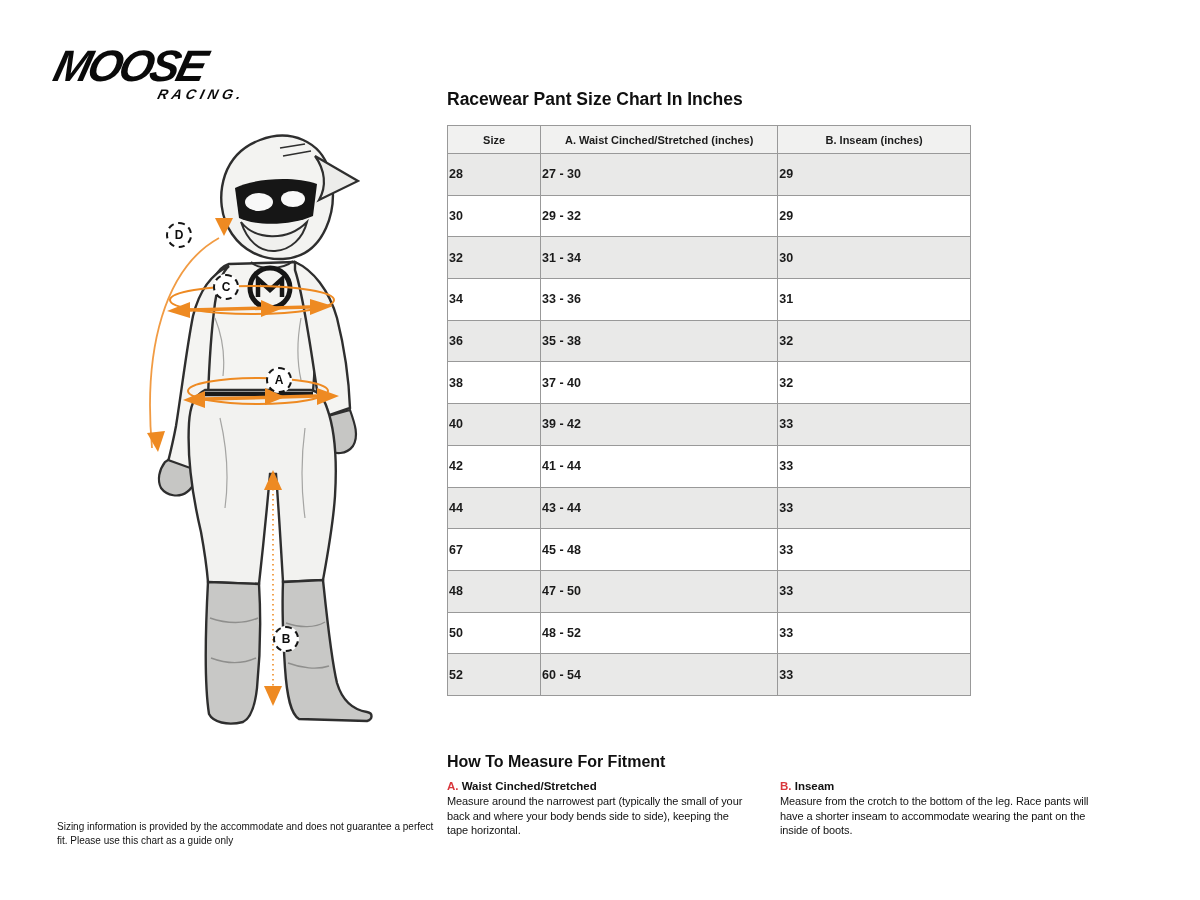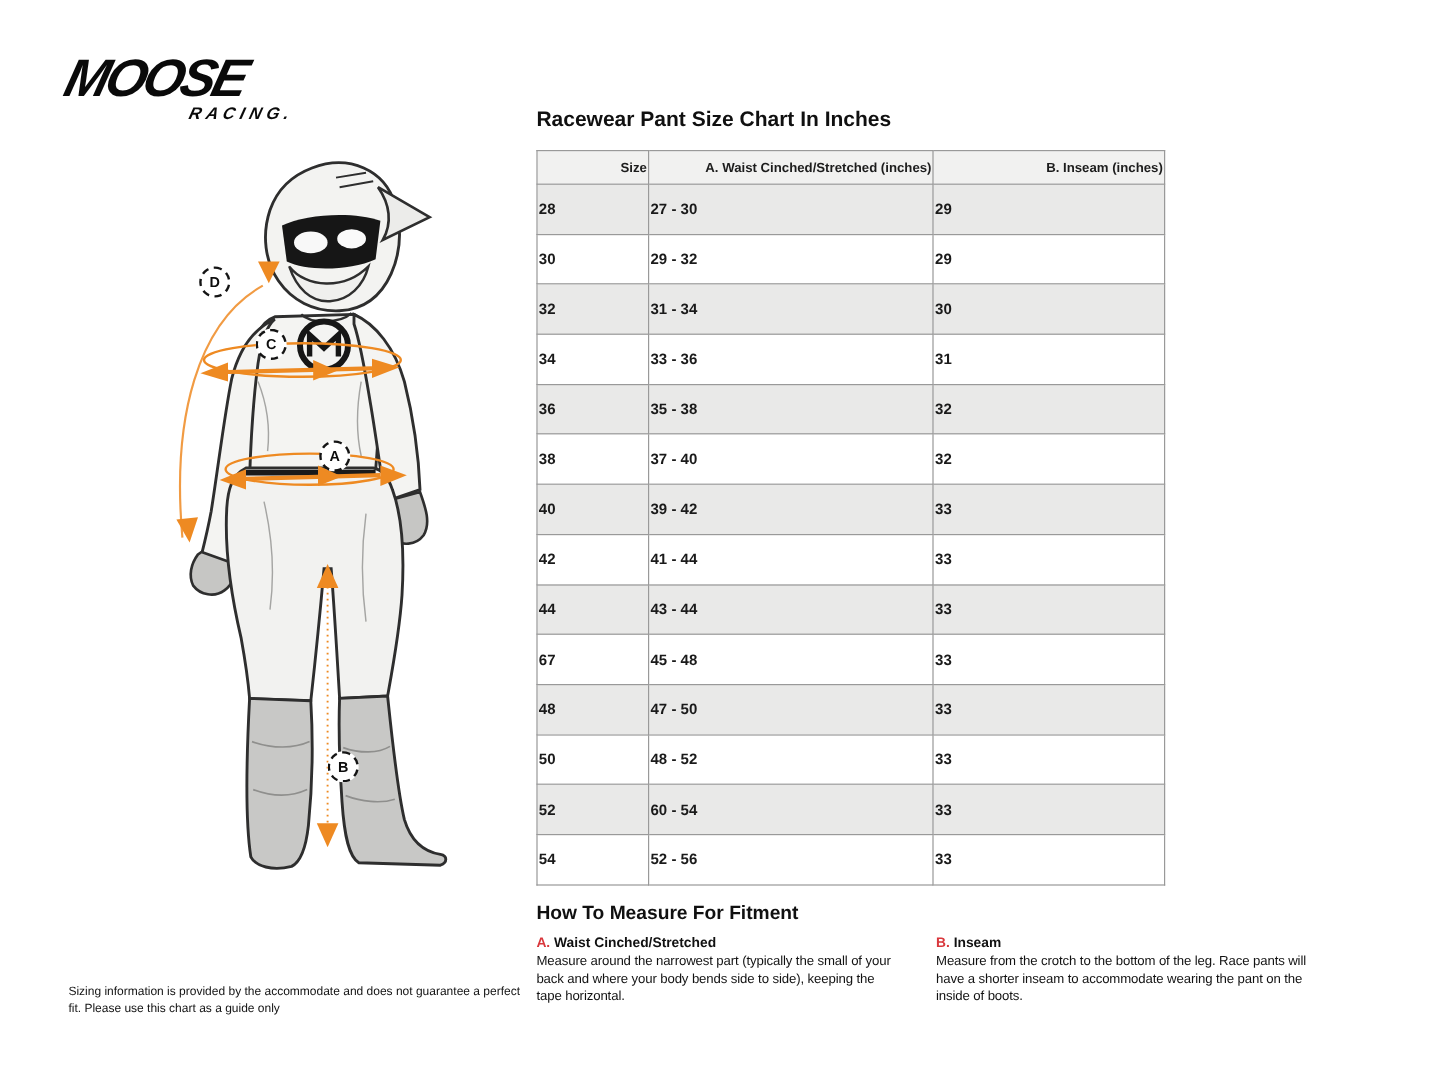--- a/index.html
+++ b/index.html
@@ -22,21 +22,21 @@
   #marker-d{left:111px;top:104px;}
   #marker-c{left:158px;top:156px;}
   #marker-a{left:211px;top:249px;}
   #marker-b{left:218px;top:508px;}
 
   
   .chart-title{position:absolute;left:447px;top:89px;font-size:17.5px;font-weight:bold;color:#101010;}
   .size-table{position:absolute;left:447px;top:125px;width:524px;border-collapse:collapse;
               table-layout:fixed;}
   .size-table th{height:28px;font-size:11px;font-weight:bold;background:#f1f1f0;
-                 border:1px solid #999;color:#1c1c1c;text-align:right;box-sizing:border-box;}
+                 border:1px solid #999;color:#1c1c1c;text-align:center;box-sizing:border-box;}
   .size-table td{height:41.7px;font-size:12.5px;font-weight:bold;text-align:left;
                  border:1px solid #999;color:#1a1a1a;box-sizing:border-box;}
   .size-table tbody tr:nth-child(odd){background:#e9e9e8;}
   .size-table tbody tr:nth-child(even){background:#ffffff;}
   .col-size{width:86px;}.col-waist{width:219px;}.col-inseam{width:178px;margin-top:22px;}
 
   
   .measure-heading{position:absolute;left:447px;top:753px;font-size:16px;font-weight:bold;color:#101010;}
   .measure-cols{position:absolute;left:447px;top:780px;width:660px;display:flex;}
   .m-col-a{width:305px;margin-right:28px;}
@@ -198,25 +198,20 @@
         <tr>
           <td>50</td>
           <td>48 - 52</td>
           <td>33</td>
         </tr>
         <tr>
           <td>52</td>
           <td>60 - 54</td>
           <td>33</td>
         </tr>
-        <tr>
-          <td>54</td>
-          <td>52 - 56</td>
-          <td>33</td>
-        </tr>
       </tbody>
   </table>
 
   <div class="measure-heading">How To Measure For Fitment</div>
   <div class="measure-cols">
     <div class="m-col-a">
       <div class="m-head"><span class="m-letter">A.</span><span> Waist Cinched/Stretched</span></div>
       <div class="m-body">Measure around the narrowest part (typically the small of your back and where your body bends side to side), keeping the tape horizontal.</div>
     </div>
     <div class="m-col-b">

